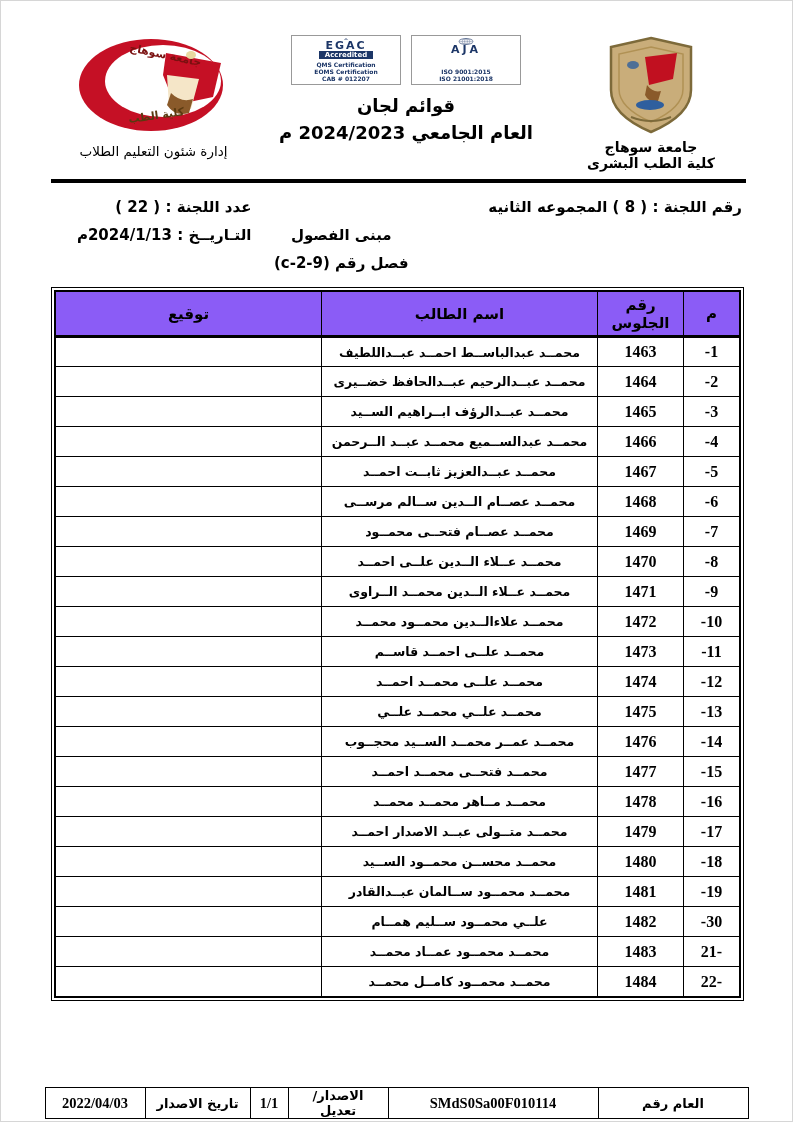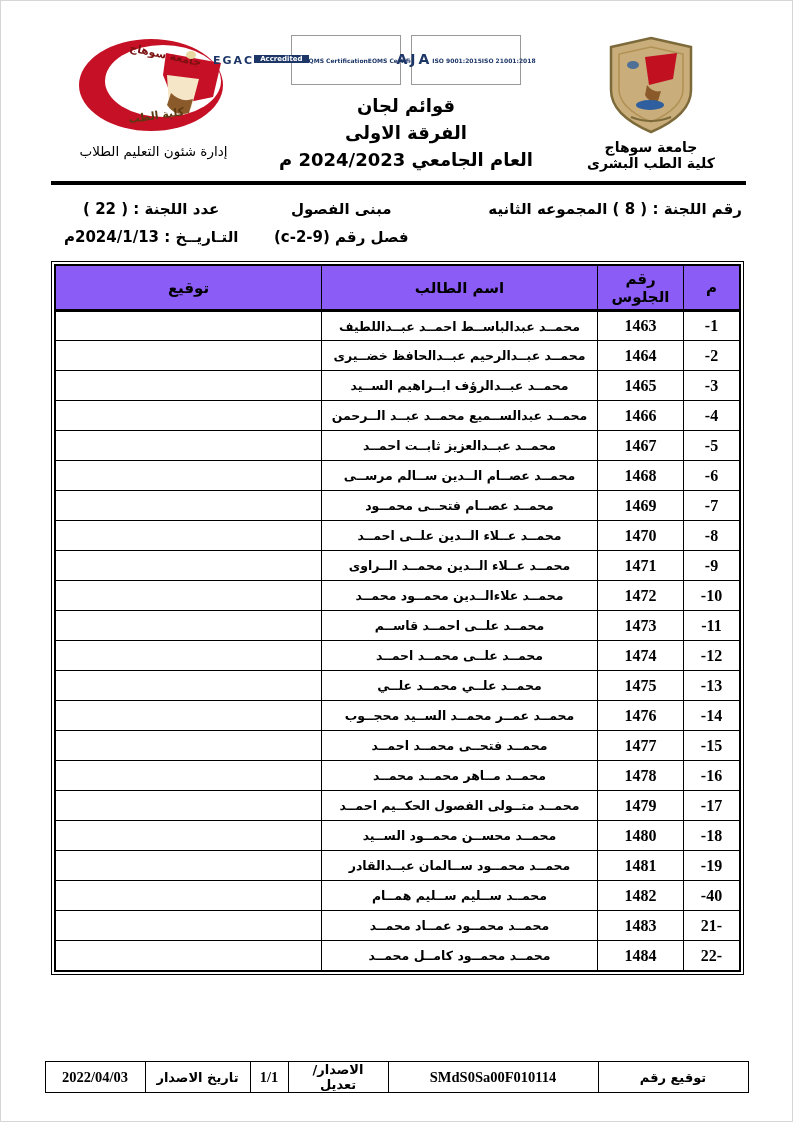--- a/index.html
+++ b/index.html
@@ -17,40 +17,40 @@
   .hdr-left { width:205px; text-align:center; }
   .hdr-center { width:255px; text-align:center; }
   .hdr-right { width:190px; text-align:center; }
   .dept-line { font-size:13.5px; font-weight:normal; margin-top:8px; }
   .uni-line { font-size:14px; font-weight:bold; margin-top:4px; }
   .fac-line { font-size:14px; font-weight:bold; }
 
   .badges { display:flex; justify-content:center; gap:10px; }
   .badge {
     width:110px; height:50px; border:1px solid #999; background:#fff;
-    display:flex; flex-direction:row; align-items:center; justify-content:center;
+    display:flex; flex-direction:column; align-items:center; justify-content:center;
     padding:2px 1px;
   }
   .badge .bline { font-size:6px; line-height:7px; color:#1c3667; font-weight:bold; white-space:nowrap; }
   .egac-word { font-size:11px; font-weight:bold; color:#1c3667; letter-spacing:2px; line-height:11px; }
   .egac-acc { font-size:7px; font-weight:bold; color:#fff; background:#1c3667; padding:0 6px; line-height:8px; margin-bottom:2px;}
-  .aja-word { font-size:14px; font-weight:bold; color:#1c3667; letter-spacing:3px; line-height:9px; margin-bottom:2px;}
+  .aja-word { font-size:11px; font-weight:bold; color:#1c3667; letter-spacing:3px; line-height:9px; margin-bottom:14px;}
   .titles { margin-top:7px; font-weight:bold; font-size:18px; line-height:27px; direction:rtl; }
 
   
   .rule { height:4px; background:#000; margin:8px 46px 0 50px; }
 
   
   .info {
     direction:rtl; display:flex; padding:10px 50px 4px 50px;
     font-weight:bold; font-size:15px; line-height:28px;
   }
   .info-right { width:45%; text-align:right; }
-  .info-mid   { width:26%; text-align:center; }
-  .info-left  { width:29%; text-align:center; }
+  .info-mid   { width:26%; text-align:center;margin-top:28px; }
+  .info-left  { width:29%; text-align:right; }
   .info-left div { direction:rtl; }
 
   
   .table-frame { margin:6px 48px 0 50px; border:4px double #000; }
   table.roster { width:100%; border-collapse:collapse; direction:rtl; }
   table.roster th, table.roster td { border:1px solid #000; }
   table.roster thead th {
     background:#8b5cf6; font-weight:bold; font-size:15px;
     height:45px; border-bottom:3px solid #000; vertical-align:middle;
   }
@@ -126,21 +126,20 @@
             <line x1="4" y1="5" x2="40" y2="5" stroke="#1c3667" stroke-width="0.8"></line>
             <line x1="4" y1="15" x2="40" y2="15" stroke="#1c3667" stroke-width="0.8"></line>
           </svg>
           <div class="aja-word">AJA</div>
           <div class="bline">ISO 9001:2015</div>
           <div class="bline">ISO 21001:2018</div>
         </div>
       </div>
       <div class="titles">
         <div>قوائم لجان</div>
-        <div>الفرقة الاولى</div>
         <div>العام الجامعي 2024/2023 م</div>
       </div>
     </div>
 
     <div class="hdr-right">
       <div class="logo-wrap">
         <svg width="96" height="100" viewBox="0 0 96 100">
           <path d="M48 3 L88 12 L88 55 Q88 80 48 97 Q8 80 8 55 L8 12 Z" fill="#c9ad7a" stroke="#7d6a3a" stroke-width="2.5"></path>
           <path d="M48 12 L80 19 L80 54 Q80 73 48 87 Q16 73 16 54 L16 19 Z" fill="#c9ad7a" stroke="#b09154" stroke-width="1.5"></path>
           <path d="M42 22 L74 18 L70 44 L46 50 Z" fill="#c11020"></path>
@@ -280,39 +279,39 @@
           </tr>
           <tr>
             <td class="cell-no" dir="ltr">-16</td>
             <td class="cell-seat" dir="ltr">1478</td>
             <td class="cell-name">محمــد مــاهر محمــد محمــد</td>
             <td></td>
           </tr>
           <tr>
             <td class="cell-no" dir="ltr">-17</td>
             <td class="cell-seat" dir="ltr">1479</td>
-            <td class="cell-name">محمــد متــولى الفصول الحكــيم احمــد</td>
+            <td class="cell-name">محمــد متــولى عبــد الاصدار احمــد</td>
             <td></td>
           </tr>
           <tr>
             <td class="cell-no" dir="ltr">-18</td>
             <td class="cell-seat" dir="ltr">1480</td>
             <td class="cell-name">محمــد محســن محمــود الســيد</td>
             <td></td>
           </tr>
           <tr>
             <td class="cell-no" dir="ltr">-19</td>
             <td class="cell-seat" dir="ltr">1481</td>
             <td class="cell-name">محمــد محمــود ســالمان عبــدالقادر</td>
             <td></td>
           </tr>
           <tr>
-            <td class="cell-no" dir="ltr">-40</td>
+            <td class="cell-no" dir="ltr">-30</td>
             <td class="cell-seat" dir="ltr">1482</td>
-            <td class="cell-name">محمــد ســليم ســليم همــام</td>
+            <td class="cell-name">علــي محمــود ســليم همــام</td>
             <td></td>
           </tr>
           <tr>
             <td class="cell-no" dir="ltr">21-</td>
             <td class="cell-seat" dir="ltr">1483</td>
             <td class="cell-name">محمــد محمــود عمــاد محمــد</td>
             <td></td>
           </tr>
           <tr>
             <td class="cell-no" dir="ltr">22-</td>
@@ -320,21 +319,21 @@
             <td class="cell-name">محمــد محمــود كامــل محمــد</td>
             <td></td>
           </tr>
         </tbody>
     </table>
   </div>
 
   <table class="ftr">
     <tbody>
         <tr>
-          <td class="f-label" style="width: 150px;">توقيع رقم</td>
+          <td class="f-label" style="width: 150px;">العام رقم</td>
           <td class="f-value" dir="ltr" style="width: 210px;">SMdS0Sa00F010114</td>
           <td class="f-label" style="width: 100px;">الاصدار/تعديل</td>
           <td class="f-value" dir="ltr" style="width: 38px;">1/1</td>
           <td class="f-label" style="width: 105px;">تاريخ الاصدار</td>
           <td class="f-value" dir="ltr" style="width: 100px;">2022/04/03</td>
         </tr>
       </tbody>
   </table>
 
 </div>

